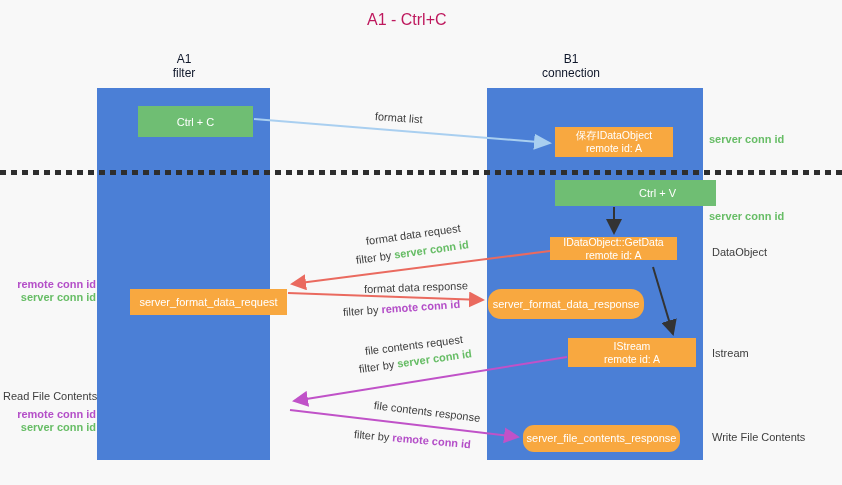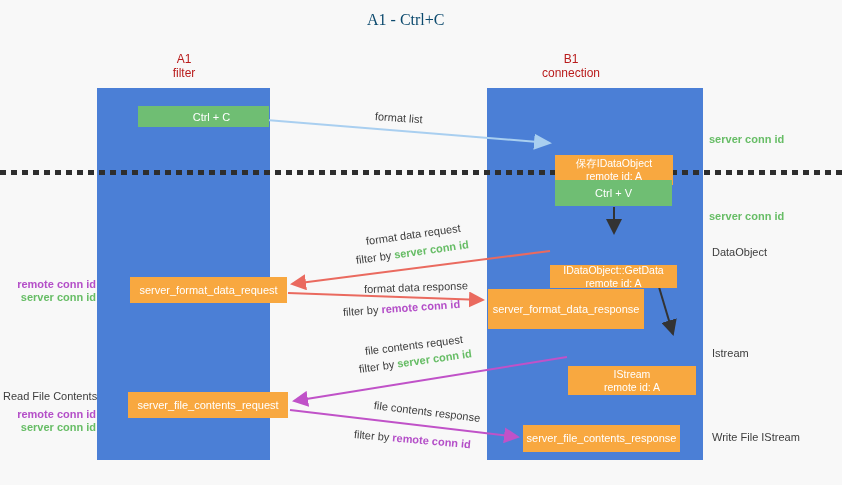--- a/index.html
+++ b/index.html
@@ -1,29 +1,29 @@
 <!DOCTYPE html>
 <html><head>
 <meta charset="utf-8">
 <style>
   html,body{margin:0;padding:0;background:#f8f8f8;}
   .canvas{
     position:relative;width:842px;height:485px;background:#f8f8f8;
     font-family:"Liberation Sans",sans-serif;color:#3d3d3d;overflow:hidden;
   }
   .abs{position:absolute;}
-  .title{font-size:16px;line-height:21px;color:#0c4a6e;font-family:Liberation Serif, serif;}
-  .col-header{font-size:12px;line-height:14px;text-align:center;color:#b91c1c;}
+  .title{font-size:16px;line-height:21px;color:#be185d;}
+  .col-header{font-size:12px;line-height:14px;text-align:center;color:#0f172a;}
   .lane{background:#4b7fd6;}
   .node{
     background:#f8a840;color:#ffffff;display:flex;flex-direction:column;
     align-items:center;justify-content:center;text-align:center;
     font-size:11px;line-height:13px;
   }
-  .node.small{font-size:10.5px;margin-top:28px;}
+  .node.small{font-size:10.5px;}
   .key{
     background:#6fbe73;color:#ffffff;display:flex;align-items:center;
     justify-content:center;font-size:11px;
   }
   .dotted{
     height:5px;
     background:repeating-linear-gradient(90deg,#2e2e2e 0 6px,transparent 6px 11px);
   }
   .flow-label{font-size:11px;color:#3d3d3d;white-space:nowrap;transform-origin:left center;}
   .green-t{color:#67bd66;font-weight:bold;}
@@ -72,48 +72,45 @@
     </defs>
     <line x1="254" y1="119" x2="550" y2="143" stroke="#a9cff0" stroke-width="2" marker-end="url(#m-blue)"></line>
     <line x1="614" y1="207" x2="614" y2="233" stroke="#333333" stroke-width="2" marker-end="url(#m-black)"></line>
     <line x1="653" y1="267" x2="673" y2="334" stroke="#333333" stroke-width="2" marker-end="url(#m-black)"></line>
     <line x1="550" y1="251" x2="292" y2="284" stroke="#ea6a5f" stroke-width="2" marker-end="url(#m-red)"></line>
     <line x1="288" y1="293" x2="483" y2="300" stroke="#ea6a5f" stroke-width="2" marker-end="url(#m-red)"></line>
     <line x1="567" y1="357" x2="294" y2="401" stroke="#c052c8" stroke-width="2" marker-end="url(#m-purple)"></line>
     <line x1="290" y1="410" x2="518" y2="437" stroke="#c052c8" stroke-width="2" marker-end="url(#m-purple)"></line>
   </svg>
 
-  <div class="abs key" style="left:138px;top:106px;width:115px;height:21px;padding-left:16px;">
+  <div class="abs key" style="left:138px;top:106px;width:115px;height:31px;">
     <span>Ctrl + C</span>
   </div>
   <div class="abs node small" style="left:555px;top:127px;width:118px;height:30px;">
     <div>保存IDataObject</div>
     <div>remote id: A</div>
   </div>
-  <div class="abs key" style="left:555px;top:180px;width:117px;height:26px;">
+  <div class="abs key" style="left:555px;top:180px;width:117px;height:26px;padding-left:44px;">
     <span>Ctrl + V</span>
   </div>
   <div class="abs node small" style="left:550px;top:237px;width:127px;height:23px;">
     <div>IDataObject::GetData</div>
     <div>remote id: A</div>
   </div>
-  <div class="abs node" style="left:130px;top:277px;width:157px;height:26px;">
+  <div class="abs node" style="left:130px;top:289px;width:157px;height:26px;">
     <div>server_format_data_request</div>
   </div>
-  <div class="abs node" style="left:488px;top:289px;width:156px;height:40px;">
+  <div class="abs node" style="left:488px;top:289px;width:156px;height:30px;border-radius:13px;">
     <div>server_format_data_response</div>
   </div>
   <div class="abs node small" style="left:568px;top:338px;width:128px;height:29px;">
     <div>IStream</div>
     <div>remote id: A</div>
   </div>
-  <div class="abs node" style="left:128px;top:392px;width:160px;height:26px;">
-    <div>server_file_contents_request</div>
-  </div>
-  <div class="abs node" style="left:523px;top:425px;width:157px;height:27px;">
+  <div class="abs node" style="left:523px;top:425px;width:157px;height:27px;border-radius:11px;">
     <div>server_file_contents_response</div>
   </div>
 
   <div class="abs flow-label" style="left:375px;top:110px;transform:rotate(4deg);">format list</div>
 
   <div class="abs flow-label" style="left:366px;top:235px;transform:rotate(-8deg);">format data request</div>
   <div class="abs flow-label" style="left:356px;top:254px;transform:rotate(-8deg);">
     <span>filter by </span><span class="green-t">server conn id</span>
   </div>
 
@@ -139,15 +136,15 @@
   <div class="abs side-label left-block" style="left:3px;top:390px;">Read File Contents</div>
   <div class="abs side-label left-block" style="left:6px;top:408px;">
     <div class="purple-t">remote conn id</div>
     <div class="green-t">server conn id</div>
   </div>
 
   <div class="abs side-label green-t" style="left:709px;top:133px;">server conn id</div>
   <div class="abs side-label green-t" style="left:709px;top:210px;">server conn id</div>
   <div class="abs side-label" style="left:712px;top:246px;">DataObject</div>
   <div class="abs side-label" style="left:712px;top:347px;">Istream</div>
-  <div class="abs side-label" style="left:712px;top:431px;">Write File IStream</div>
+  <div class="abs side-label" style="left:712px;top:431px;">Write File Contents</div>
 
 </div>
 
 </body></html>

